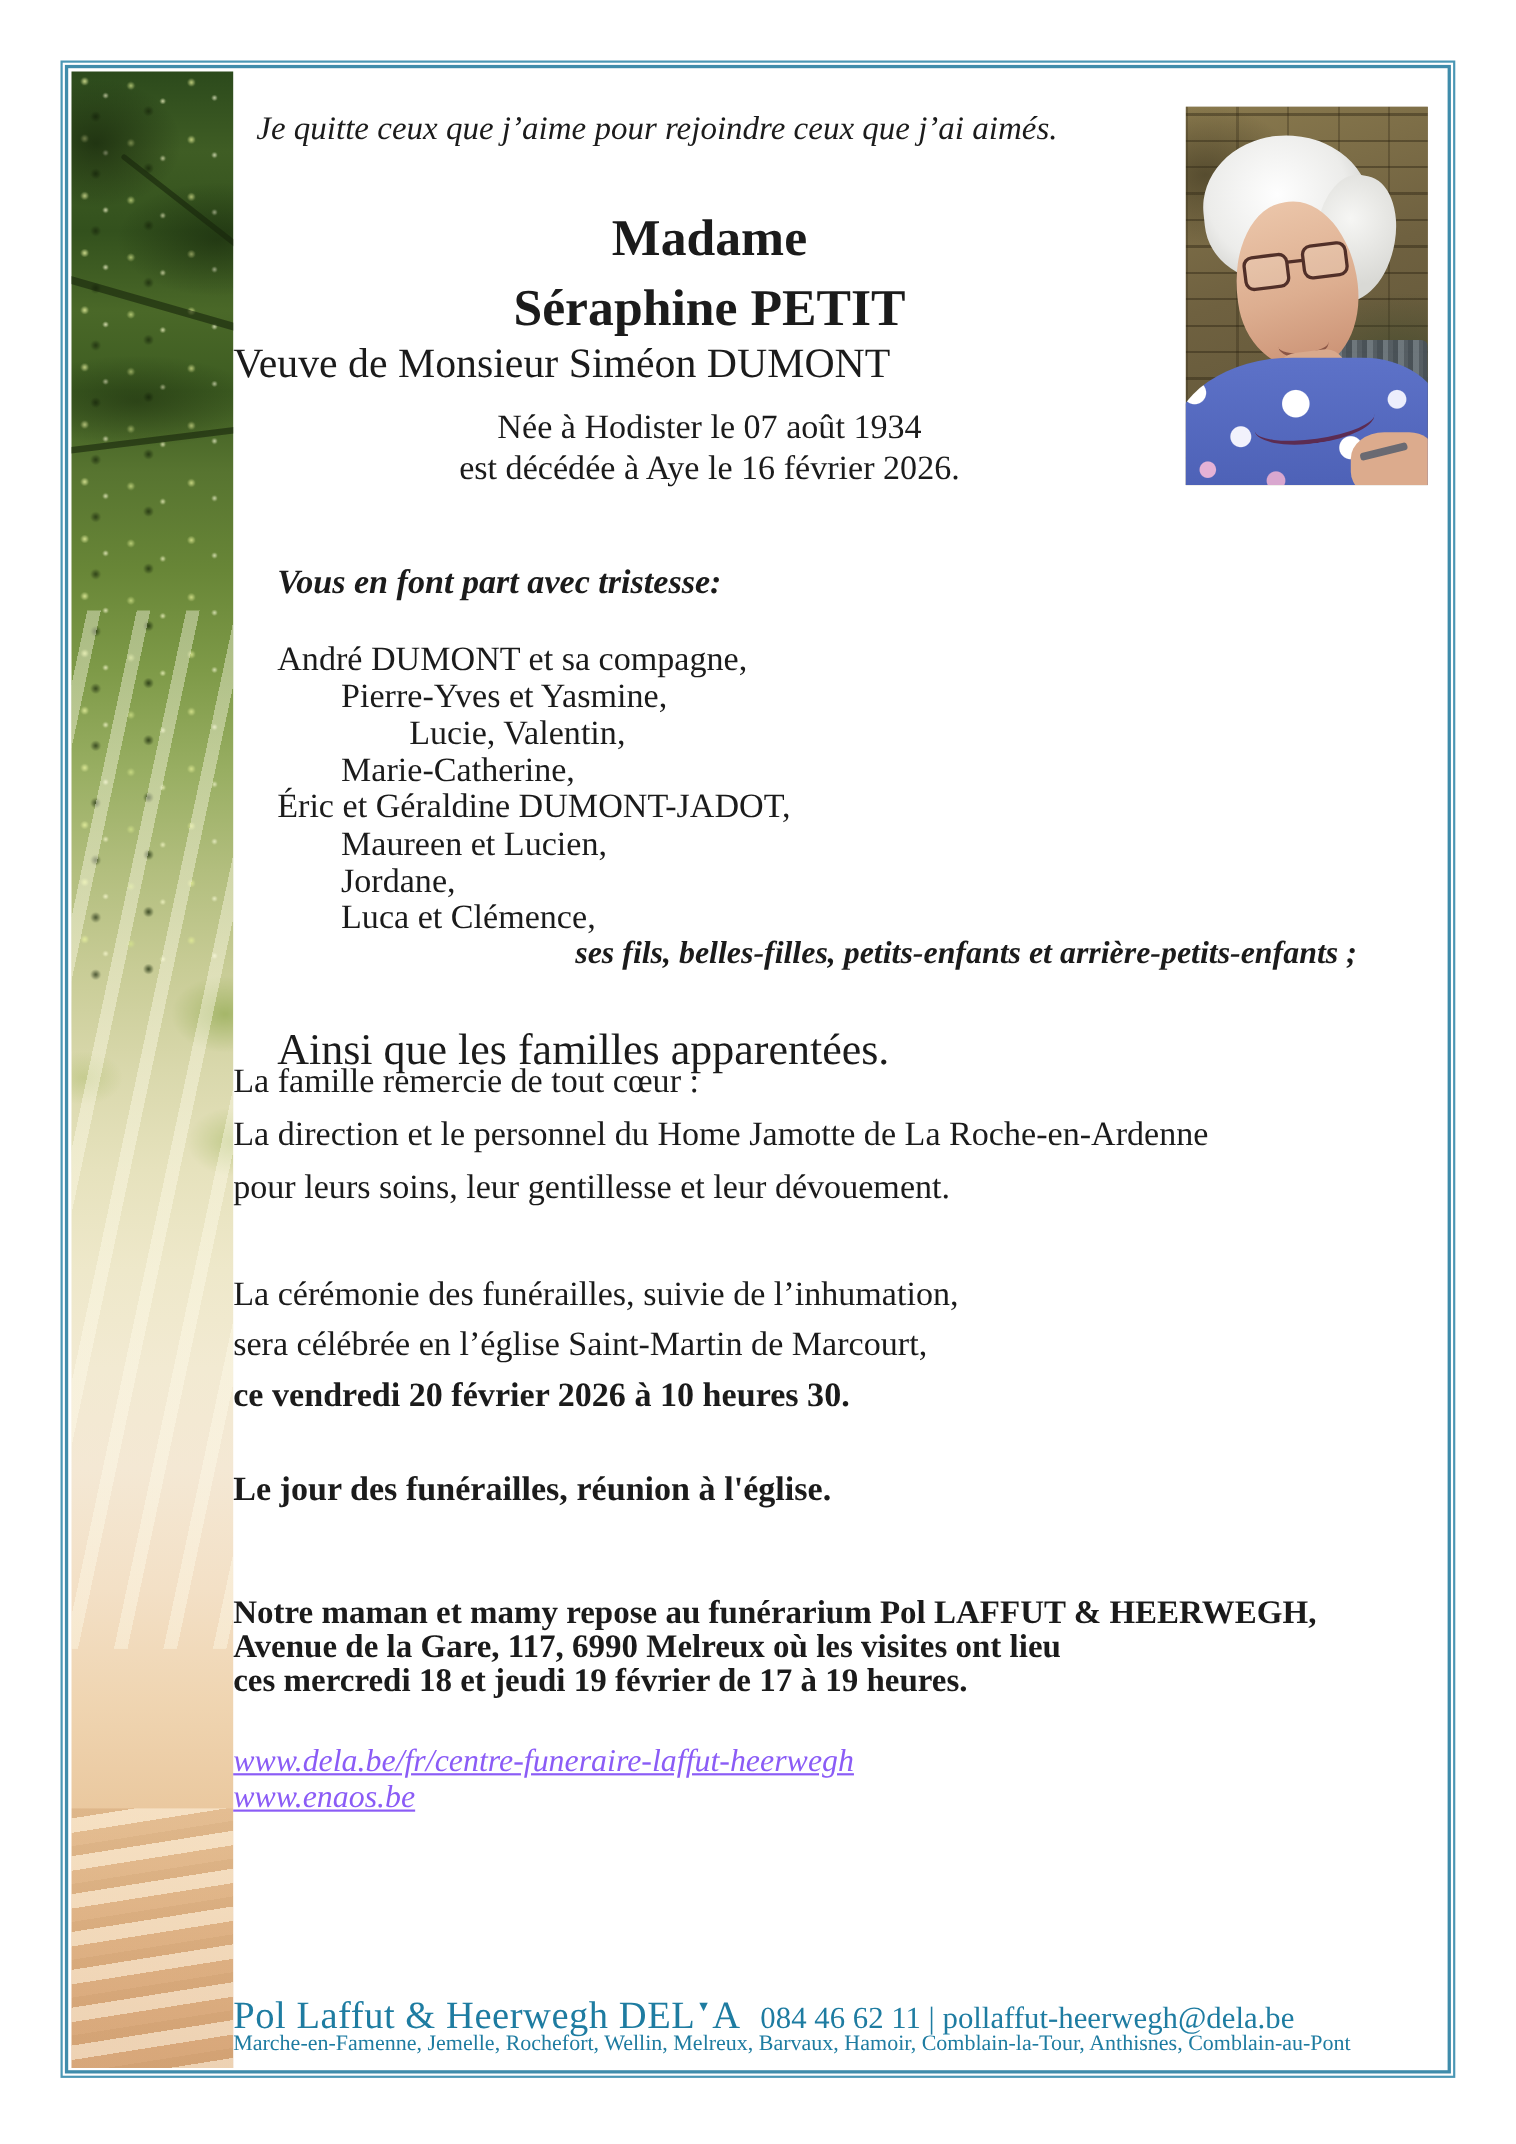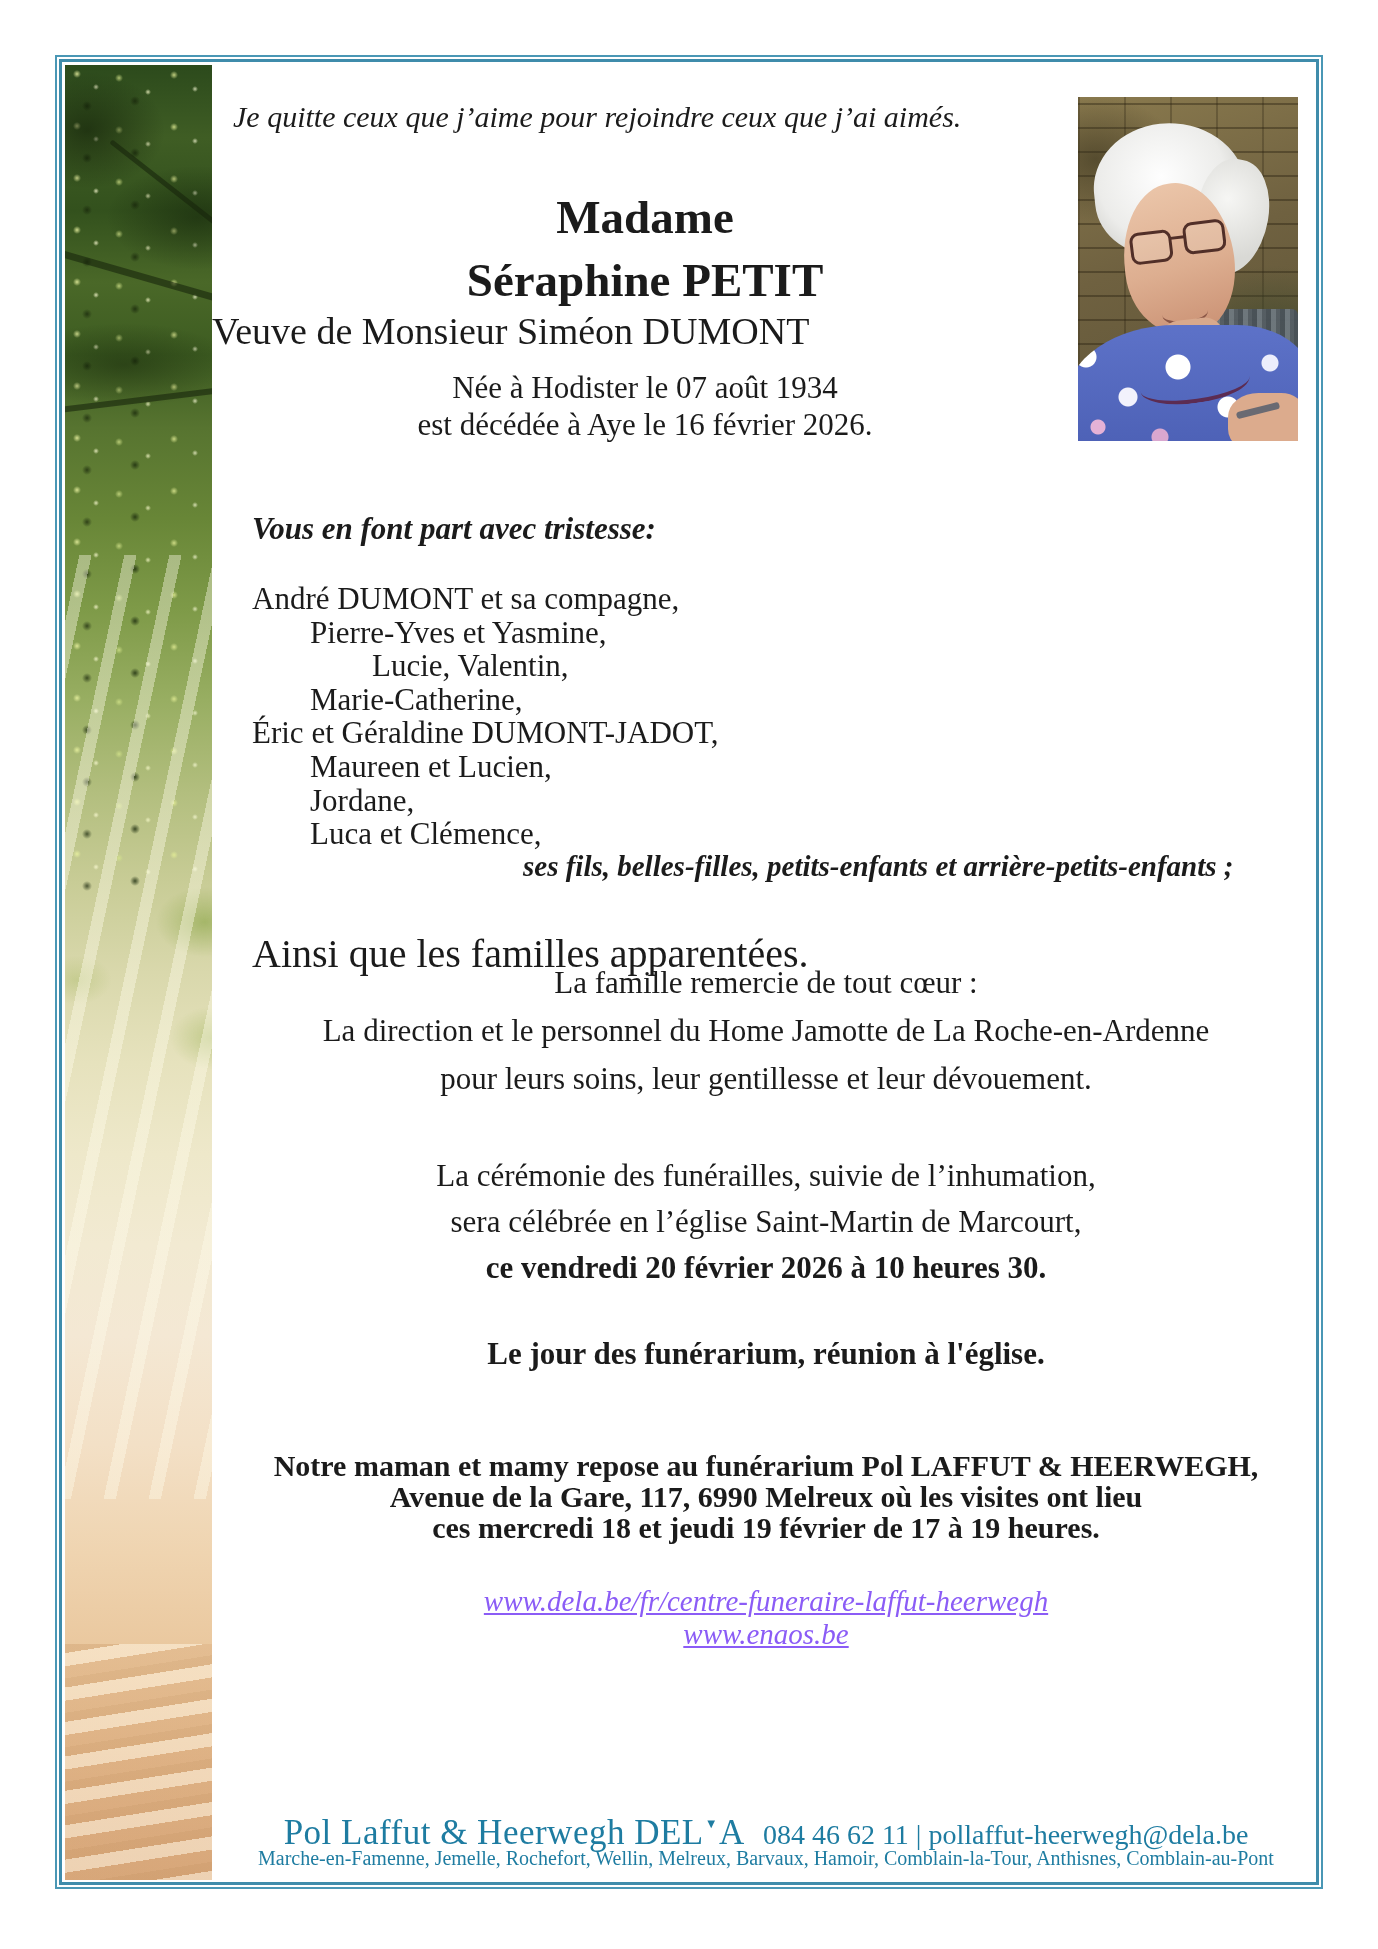--- a/index.html
+++ b/index.html
@@ -100,21 +100,21 @@
   .epigraph{left:233px;top:100px;font-style:italic;font-size:30px;white-space:nowrap;}
   .title-zone{left:212px;top:186px;width:866px;text-align:center;font-weight:bold;font-size:47px;line-height:63px;}
   .subtitle{left:212px;top:309px;width:866px;text-align:left;font-size:38px;white-space:nowrap;}
   .birth-zone{left:212px;top:369px;width:866px;text-align:center;font-size:31px;line-height:37px;}
   .intro{left:252px;top:511px;font-weight:bold;font-style:italic;font-size:31px;white-space:nowrap;}
   .names{left:252px;top:582px;font-size:31px;line-height:33.6px;white-space:nowrap;}
   .names .ind1{margin-left:58px;}
   .names .ind2{margin-left:120px;}
   .sesfils{left:523px;top:850px;font-weight:bold;font-style:italic;font-size:29px;white-space:nowrap;}
   .ainsi{left:252px;top:882px;font-size:40px;white-space:nowrap;margin-top:48px;}
-  .center-zone{left:212px;width:1108px;text-align:center;}
+  .center-zone{left:212px;width:1108px;}
   .thanks{top:959px;font-size:31px;line-height:48px;}
   .ceremony{top:1153px;font-size:31px;line-height:46px;}
   .bold{font-weight:bold;}
   .reunion{top:1336px;font-size:31px;font-weight:bold;}
   .repose{top:1450px;font-size:30px;line-height:31px;font-weight:bold;}
   .condolences{top:1585px;font-size:29px;line-height:33px;font-style:italic;}
   .condolences a{color:#8b5cf6;text-decoration:underline;font-family:Liberation Serif, serif;}
   .footer{top:1804px;color:#1e7ca1;line-height:40px;}
   .brand{font-size:35px;letter-spacing:.5px;}
   .brand .flag{display:inline-block;font-size:13px;vertical-align:16px;margin:0 1px;}
@@ -195,21 +195,21 @@
     <div>La direction et le personnel du Home Jamotte de La Roche-en-Ardenne</div>
     <div>pour leurs soins, leur gentillesse et leur dévouement.</div>
   </div>
 
   <div class="abs center-zone ceremony">
     <div>La cérémonie des funérailles, suivie de l’inhumation,</div>
     <div>sera célébrée en l’église Saint-Martin de Marcourt,</div>
     <div class="bold">ce vendredi 20 février 2026 à 10 heures 30.</div>
   </div>
 
-  <div class="abs center-zone reunion">Le jour des funérarium, réunion à l'église.</div>
+  <div class="abs center-zone reunion">Le jour des funérailles, réunion à l'église.</div>
 
   <div class="abs center-zone repose">
     <div>Notre maman et mamy repose au funérarium Pol LAFFUT &amp; HEERWEGH,</div>
     <div>Avenue de la Gare, 117, 6990 Melreux où les visites ont lieu</div>
     <div>ces mercredi 18 et jeudi 19 février de 17 à 19 heures.</div>
   </div>
 
   <div class="abs center-zone condolences">
     <div><a href="#">www.dela.be/fr/centre-funeraire-laffut-heerwegh</a></div>
     <div><a href="#">www.enaos.be</a></div>

